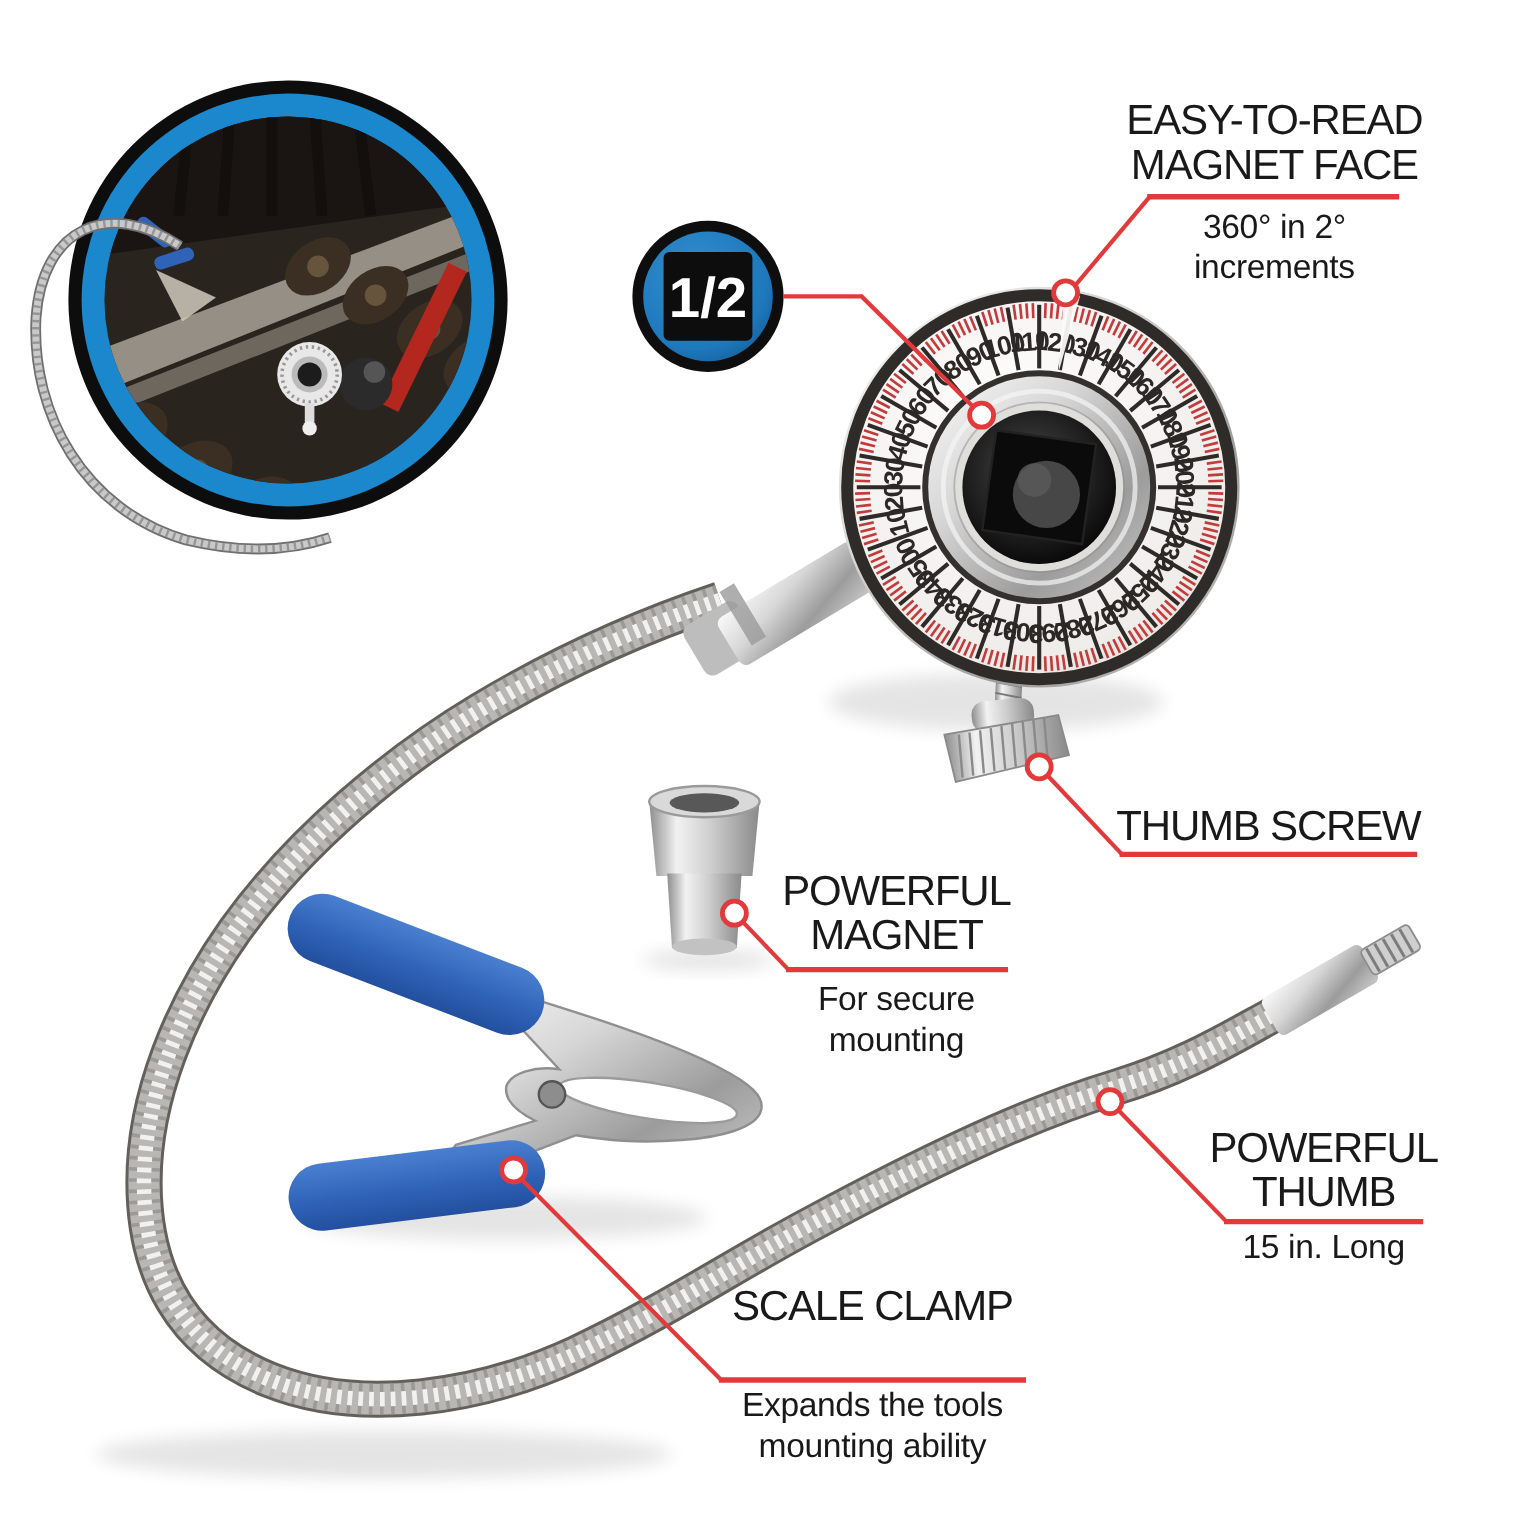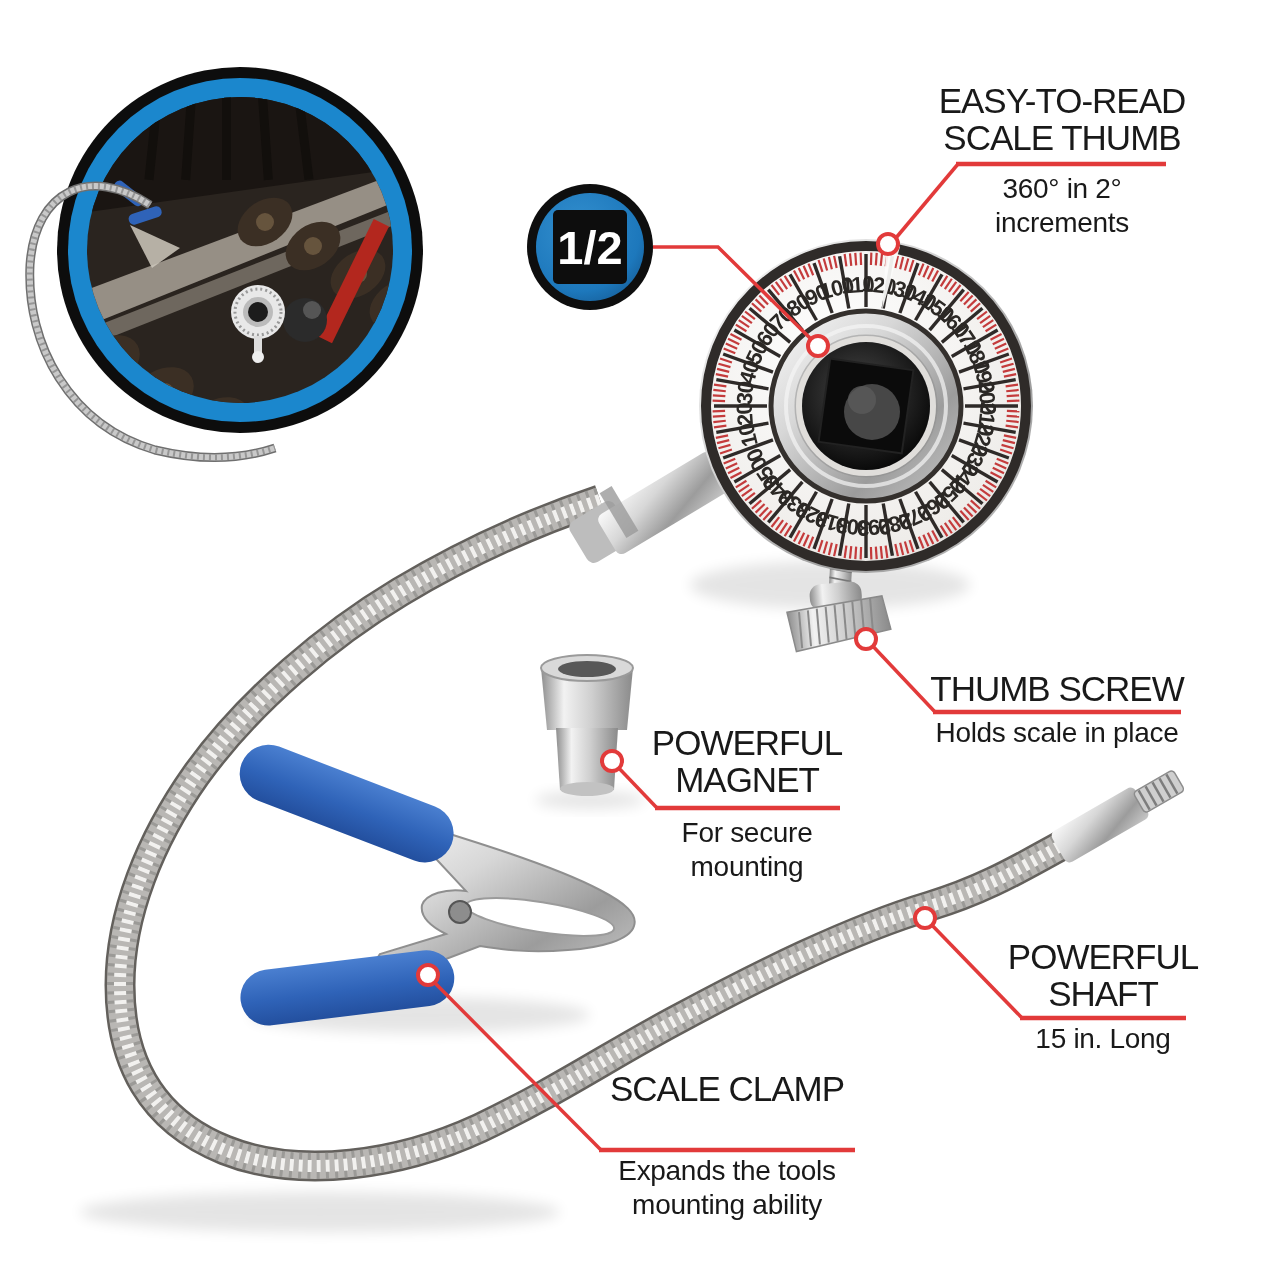--- a/index.html
+++ b/index.html
@@ -478,46 +478,43 @@
     <circle class="co-dot" cx="818" cy="346" r="10"></circle>
     <circle class="co-dot" cx="866" cy="639" r="10"></circle>
     <circle class="co-dot" cx="612" cy="761" r="10"></circle>
     <circle class="co-dot" cx="925" cy="918" r="10"></circle>
     <circle class="co-dot" cx="428" cy="975" r="10"></circle>
   </g>
 </svg>
 
 <div class="callout" style="left:892px;top:82px;">
   <div class="t">EASY-TO-READ</div>
-  <div class="t">SCALE THUMB</div>
+  <div class="t">MAGNET FACE</div>
 </div>
 <div class="callout" style="left:892px;top:172px;">
   <div class="s">360° in 2°</div>
   <div class="s">increments</div>
 </div>
 
 <div class="callout" style="left:887px;top:670px;">
   <div class="t">THUMB SCREW</div>
 </div>
-<div class="callout" style="left:887px;top:716px;">
-  <div class="s">Holds scale in place</div>
-</div>
 
 <div class="callout" style="left:577px;top:724px;">
   <div class="t">POWERFUL</div>
   <div class="t">MAGNET</div>
 </div>
 <div class="callout" style="left:577px;top:816px;">
   <div class="s">For secure</div>
   <div class="s">mounting</div>
 </div>
 
 <div class="callout" style="left:933px;top:938px;">
   <div class="t">POWERFUL</div>
-  <div class="t">SHAFT</div>
+  <div class="t">THUMB</div>
 </div>
 <div class="callout" style="left:933px;top:1022px;">
   <div class="s">15 in. Long</div>
 </div>
 
 <div class="callout" style="left:557px;top:1070px;">
   <div class="t">SCALE CLAMP</div>
 </div>
 <div class="callout" style="left:557px;top:1154px;">
   <div class="s">Expands the tools</div>

